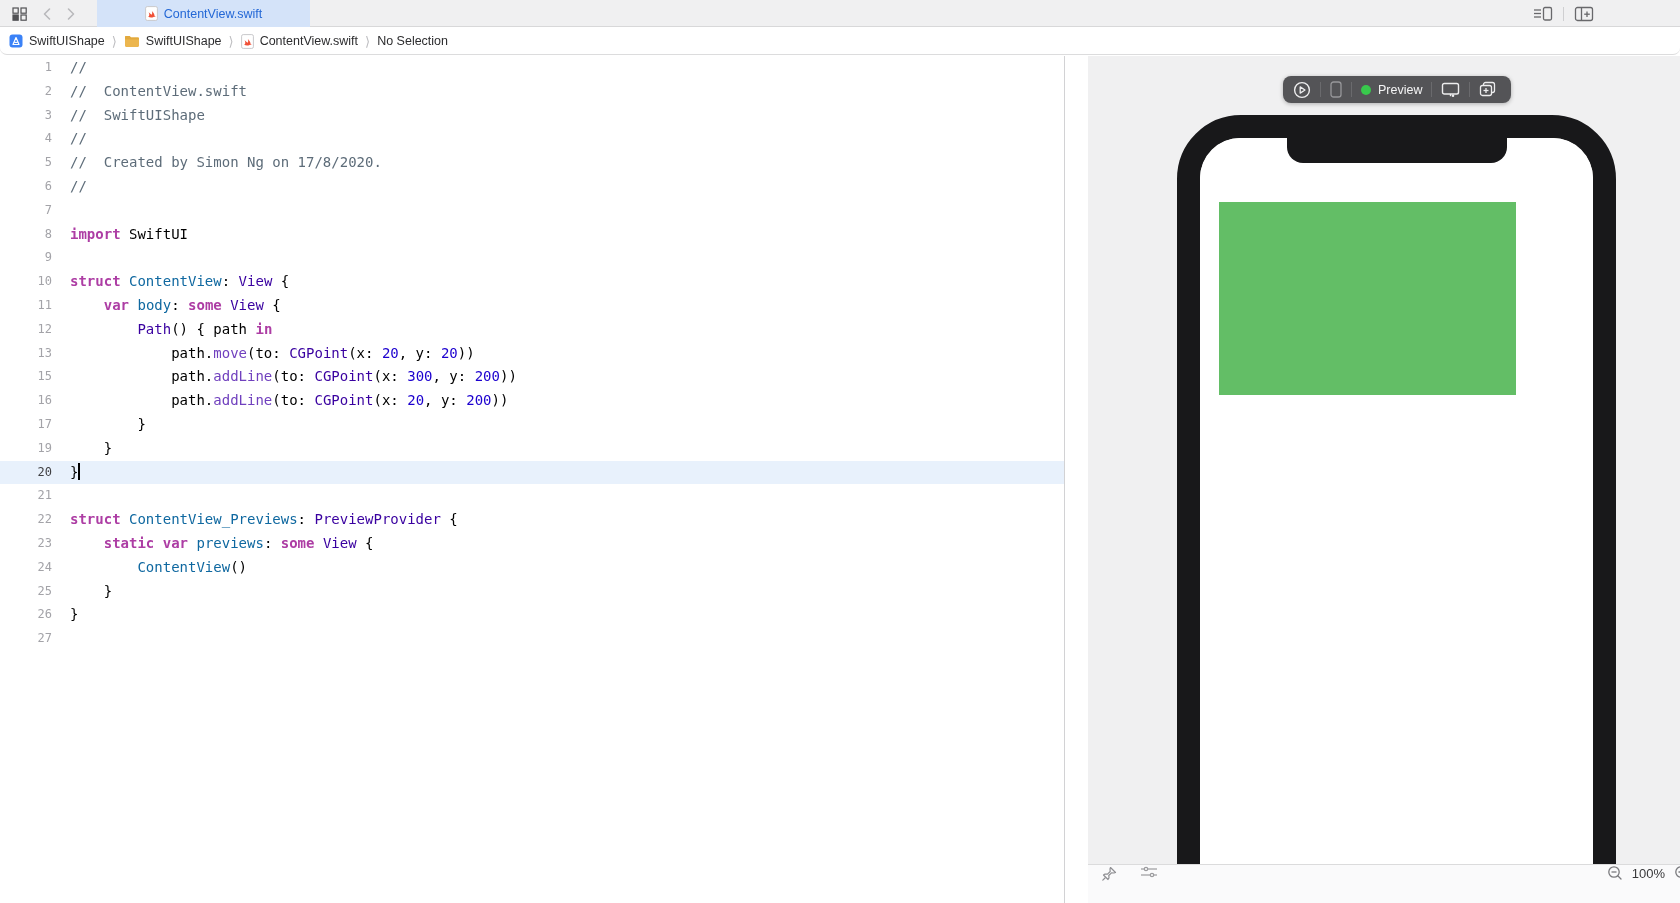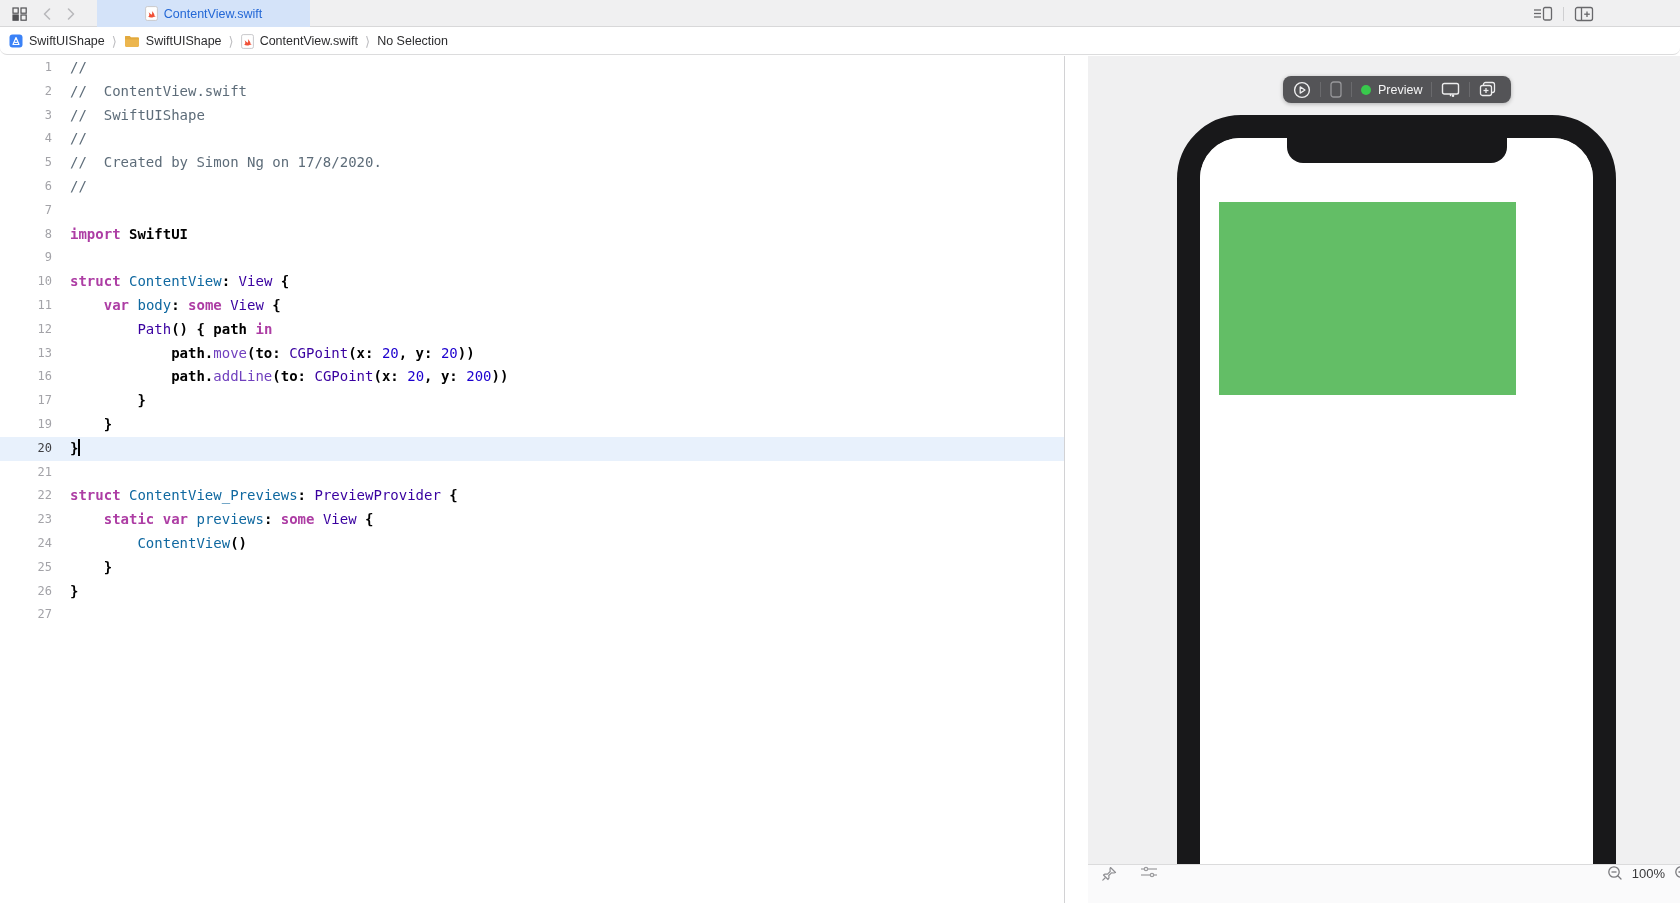--- a/index.html
+++ b/index.html
@@ -30,21 +30,21 @@
   .pane-divider { position:absolute; left:1064px; top:0; width:1px; height:100%; background:#d2d2d4; }
   .preview { position:absolute; left:1088px; top:0; width:615px; height:100%; }
 
   
   .code-line { display:flex; height:23.8px; line-height:23.8px; white-space:pre; }
   .code-line.current { background:var(--line_highlight,#e8f1fc); }
   .ln { width:52px; text-align:right; font-family:"DejaVu Sans Mono", monospace; font-size:12px;
         color:#a3a3a8; flex:none; }
   .code-line.current .ln { color:#3f3f42; }
   .code { font-family:"DejaVu Sans Mono", monospace; font-size:14px; margin-left:18px; }
-  .tok-p { color:#000;font-weight:bold; }
+  .tok-p { color:#000; }
   .tok-c { color:var(--comment,#5d6c79); }
   .tok-k { color:var(--keyword,#ad3da4); font-weight:bold; }
   .tok-n { color:var(--number,#1c00cf); }
   .tok-t { color:var(--sdk_type,#3900a0); }
   .tok-d { color:var(--project_type,#0f68a0); }
   .tok-m { color:var(--member,#7040be); }
   .caret { display:inline-block; width:1.5px; height:17px; background:#000; vertical-align:-3px; }
 
   
   .canvas { position:absolute; left:0; top:0; width:100%; height:calc(100% - 27px);
@@ -178,20 +178,21 @@
           <div class="code-line"><span class="ln">4</span><span class="code"><span class="tok-c">//</span></span></div>
           <div class="code-line"><span class="ln">5</span><span class="code"><span class="tok-c">//  Created by Simon Ng on 17/8/2020.</span></span></div>
           <div class="code-line"><span class="ln">6</span><span class="code"><span class="tok-c">//</span></span></div>
           <div class="code-line"><span class="ln">7</span><span class="code"></span></div>
           <div class="code-line"><span class="ln">8</span><span class="code"><span class="tok-k">import</span><span class="tok-p"> SwiftUI</span></span></div>
           <div class="code-line"><span class="ln">9</span><span class="code"></span></div>
           <div class="code-line"><span class="ln">10</span><span class="code"><span class="tok-k">struct</span><span class="tok-p"> </span><span class="tok-d">ContentView</span><span class="tok-p">: </span><span class="tok-t">View</span><span class="tok-p"> {</span></span></div>
           <div class="code-line"><span class="ln">11</span><span class="code"><span class="tok-p">    </span><span class="tok-k">var</span><span class="tok-p"> </span><span class="tok-d">body</span><span class="tok-p">: </span><span class="tok-k">some</span><span class="tok-p"> </span><span class="tok-t">View</span><span class="tok-p"> {</span></span></div>
           <div class="code-line"><span class="ln">12</span><span class="code"><span class="tok-p">        </span><span class="tok-t">Path</span><span class="tok-p">() { path </span><span class="tok-k">in</span></span></div>
           <div class="code-line"><span class="ln">13</span><span class="code"><span class="tok-p">            path.</span><span class="tok-m">move</span><span class="tok-p">(to: </span><span class="tok-t">CGPoint</span><span class="tok-p">(x: </span><span class="tok-n">20</span><span class="tok-p">, y: </span><span class="tok-n">20</span><span class="tok-p">))</span></span></div>
+          <div class="code-line"><span class="ln">15</span><span class="code"><span class="tok-p">            path.</span><span class="tok-m">addLine</span><span class="tok-p">(to: </span><span class="tok-t">CGPoint</span><span class="tok-p">(x: </span><span class="tok-n">300</span><span class="tok-p">, y: </span><span class="tok-n">200</span><span class="tok-p">))</span></span></div>
           <div class="code-line"><span class="ln">16</span><span class="code"><span class="tok-p">            path.</span><span class="tok-m">addLine</span><span class="tok-p">(to: </span><span class="tok-t">CGPoint</span><span class="tok-p">(x: </span><span class="tok-n">20</span><span class="tok-p">, y: </span><span class="tok-n">200</span><span class="tok-p">))</span></span></div>
           <div class="code-line"><span class="ln">17</span><span class="code"><span class="tok-p">        }</span></span></div>
           <div class="code-line"><span class="ln">19</span><span class="code"><span class="tok-p">    }</span></span></div>
           <div class="code-line current"><span class="ln">20</span><span class="code"><span class="tok-p">}</span><span class="caret"></span></span></div>
           <div class="code-line"><span class="ln">21</span><span class="code"></span></div>
           <div class="code-line"><span class="ln">22</span><span class="code"><span class="tok-k">struct</span><span class="tok-p"> </span><span class="tok-d">ContentView_Previews</span><span class="tok-p">: </span><span class="tok-t">PreviewProvider</span><span class="tok-p"> {</span></span></div>
           <div class="code-line"><span class="ln">23</span><span class="code"><span class="tok-p">    </span><span class="tok-k">static</span><span class="tok-p"> </span><span class="tok-k">var</span><span class="tok-p"> </span><span class="tok-d">previews</span><span class="tok-p">: </span><span class="tok-k">some</span><span class="tok-p"> </span><span class="tok-t">View</span><span class="tok-p"> {</span></span></div>
           <div class="code-line"><span class="ln">24</span><span class="code"><span class="tok-p">        </span><span class="tok-d">ContentView</span><span class="tok-p">()</span></span></div>
           <div class="code-line"><span class="ln">25</span><span class="code"><span class="tok-p">    }</span></span></div>
           <div class="code-line"><span class="ln">26</span><span class="code"><span class="tok-p">}</span></span></div>

